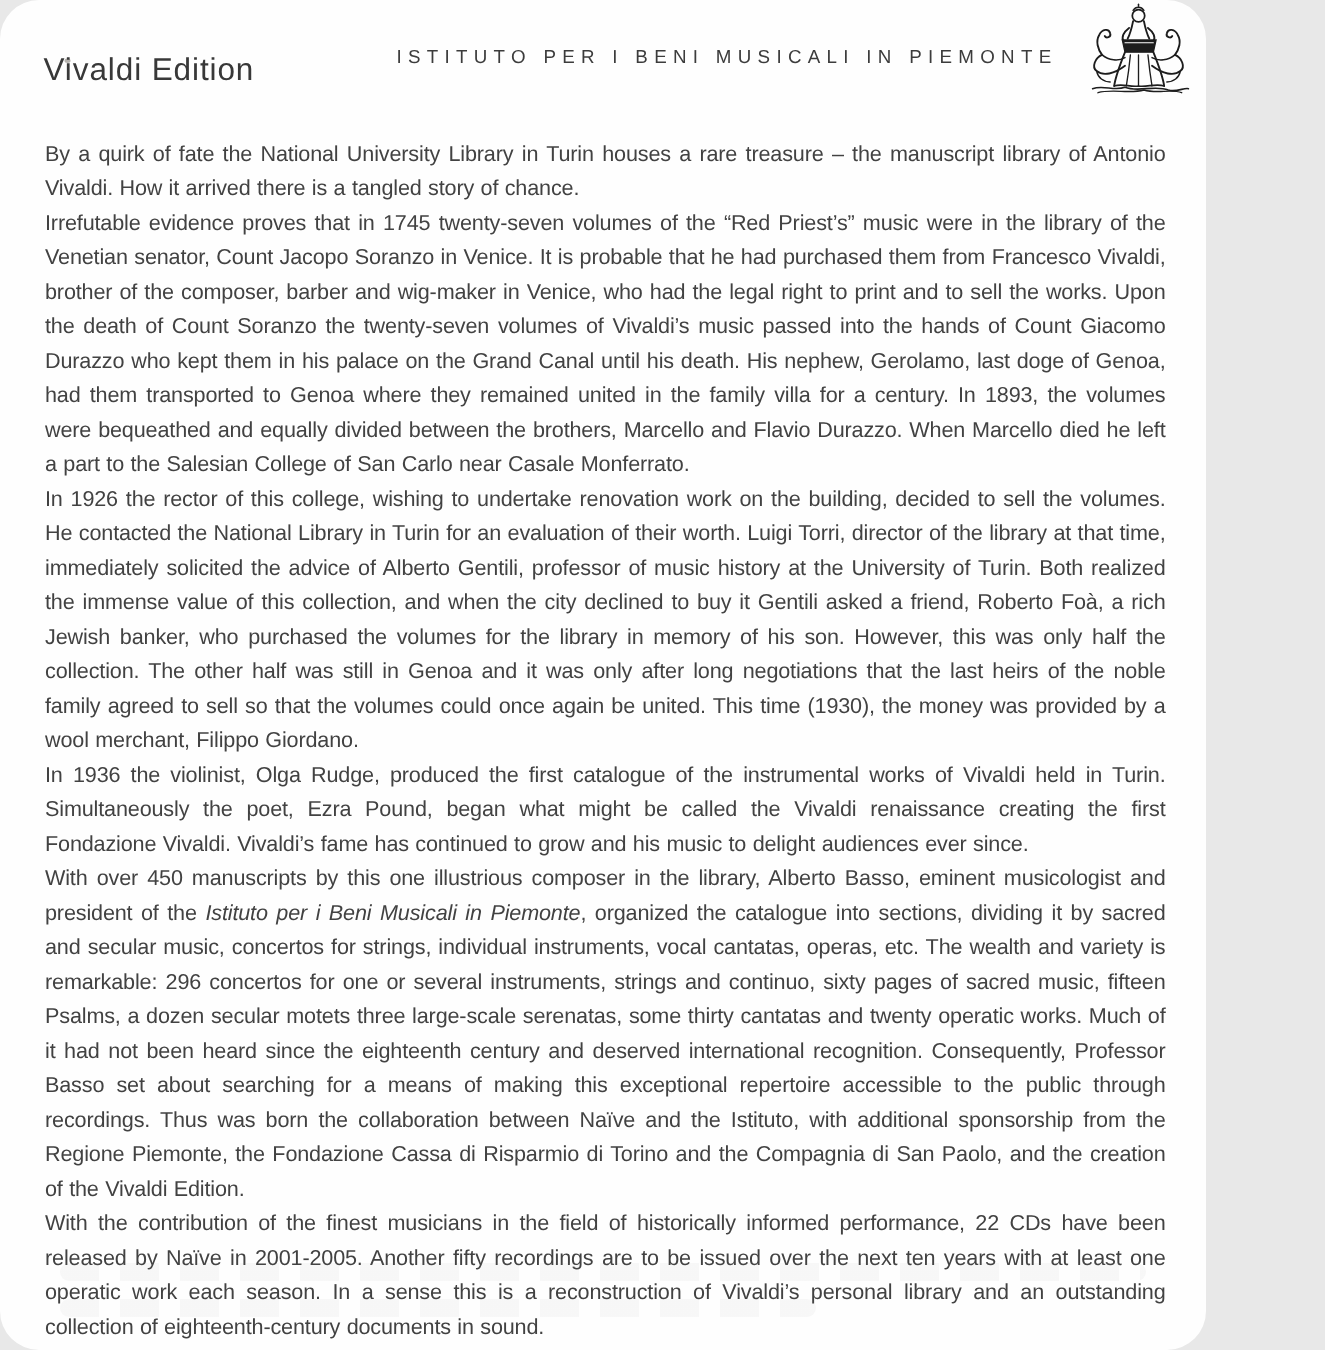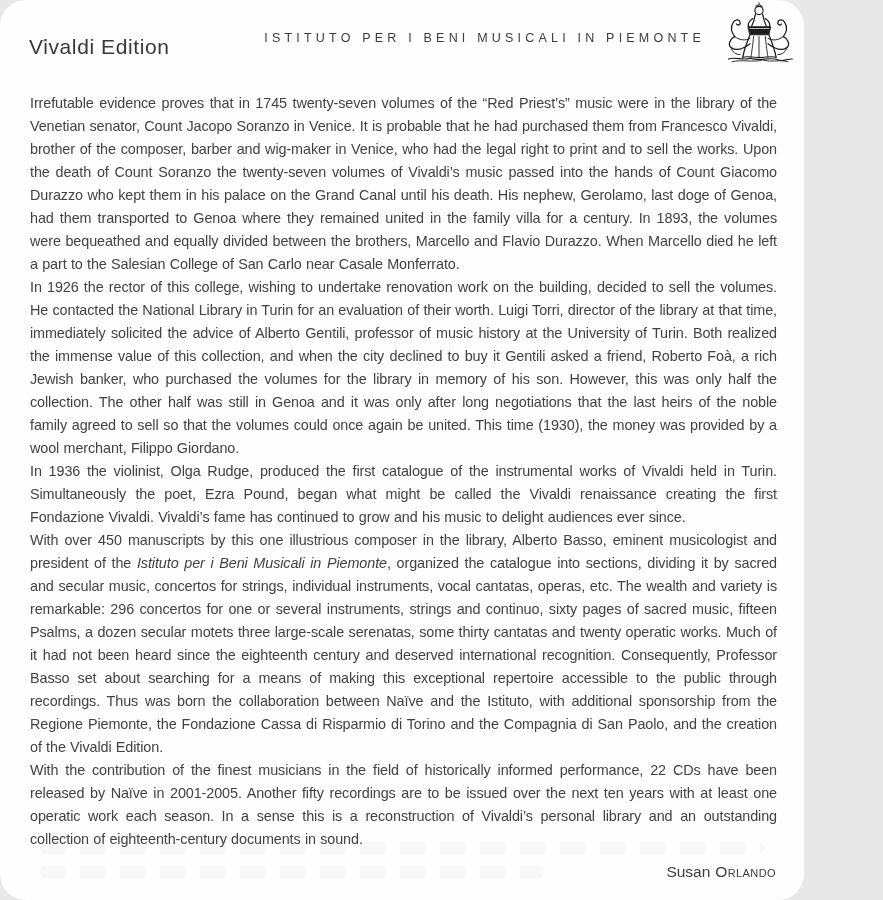--- a/index.html
+++ b/index.html
@@ -135,20 +135,21 @@
           <path d="M34,38 C33,48 32,55 31,61 M47,38 C48,48 49,55 50,61 M40,38 L40,61" stroke-width="1.0"></path>
           <path d="M22,61 C28,59 34,62 40,61 C46,62 53,59 59,61" stroke-width="1.2"></path>
         </svg>
       </span>
     </div>
     <h1 class="page-title">Vivaldi Edition</h1>
   </div>
 
   <div class="article">
 
+  <p><span>By a quirk of fate the National University Library in Turin houses a rare treasure – the manuscript library of Antonio Vivaldi. How it arrived there is a tangled story of chance.</span></p>
       <p><span>Irrefutable evidence proves that in 1745 twenty-seven volumes of the “Red Priest’s” music were in the library of the Venetian senator, Count Jacopo Soranzo in Venice. It is probable that he had purchased them from Francesco Vivaldi, brother of the composer, barber and wig-maker in Venice, who had the legal right to print and to sell the works. Upon the death of Count Soranzo the twenty-seven volumes of Vivaldi’s music passed into the hands of Count Giacomo Durazzo who kept them in his palace on the Grand Canal until his death. His nephew, Gerolamo, last doge of Genoa, had them transported to Genoa where they remained united in the family villa for a century. In 1893, the volumes were bequeathed and equally divided between the brothers, Marcello and Flavio Durazzo. When Marcello died he left a part to the Salesian College of San Carlo near Casale Monferrato.</span></p>
       <p><span>In 1926 the rector of this college, wishing to undertake renovation work on the building, decided to sell the volumes. He contacted the National Library in Turin for an evaluation of their worth. Luigi Torri, director of the library at that time, immediately solicited the advice of Alberto Gentili, professor of music history at the University of Turin. Both realized the immense value of this collection, and when the city declined to buy it Gentili asked a friend, Roberto Foà, a rich Jewish banker, who purchased the volumes for the library in memory of his son. However, this was only half the collection. The other half was still in Genoa and it was only after long negotiations that the last heirs of the noble family agreed to sell so that the volumes could once again be united. This time (1930), the money was provided by a wool merchant, Filippo Giordano.</span></p>
       <p><span>In 1936 the violinist, Olga Rudge, produced the first catalogue of the instrumental works of Vivaldi held in Turin. Simultaneously the poet, Ezra Pound, began what might be called the Vivaldi renaissance creating the first Fondazione Vivaldi. Vivaldi’s fame has continued to grow and his music to delight audiences ever since.</span></p>
       <p><span>With over 450 manuscripts by this one illustrious composer in the library, Alberto Basso, eminent musicologist and president of the </span><span class="italic">Istituto per i Beni Musicali in Piemonte</span><span>, organized the catalogue into sections, dividing it by sacred and secular music, concertos for strings, individual instruments, vocal cantatas, operas, etc. The wealth and variety is remarkable: 296 concertos for one or several instruments, strings and continuo, sixty pages of sacred music, fifteen Psalms, a dozen secular motets three large-scale serenatas, some thirty cantatas and twenty operatic works. Much of it had not been heard since the eighteenth century and deserved international recognition. Consequently, Professor Basso set about searching for a means of making this exceptional repertoire accessible to the public through recordings. Thus was born the collaboration between Naïve and the Istituto, with additional sponsorship from the Regione Piemonte, the Fondazione Cassa di Risparmio di Torino and the Compagnia di San Paolo, and the creation of the Vivaldi Edition.</span></p>
       <p><span>With the contribution of the finest musicians in the field of historically informed performance, 22 CDs have been released by Naïve in 2001-2005. Another fifty recordings are to be issued over the next ten years with at least one operatic work each season. In a sense this is a reconstruction of Vivaldi’s personal library and an outstanding collection of eighteenth-century documents in sound.</span></p>
     </div>
 
   <div class="signature">
     <span class="first">Susan</span><span class="last">Orlando</span>
   </div>

